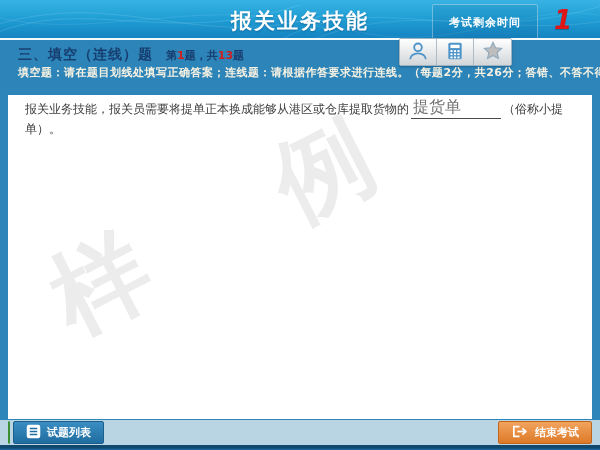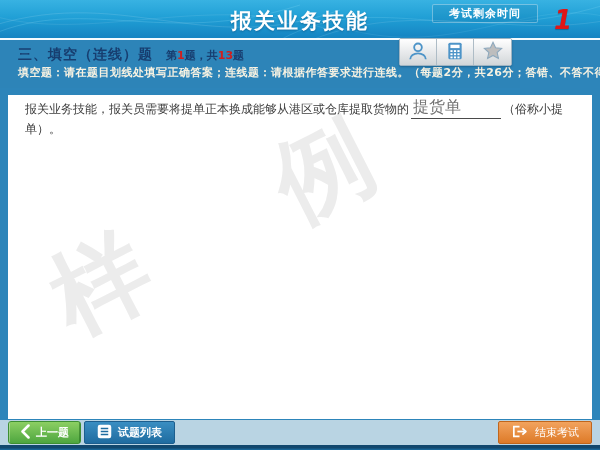--- a/index.html
+++ b/index.html
@@ -6,21 +6,21 @@
   body{width:600px;height:450px;overflow:hidden;font-family:"DejaVu Sans","Liberation Sans",sans-serif;}
   .app{position:relative;width:600px;height:450px;background:#2d85ba;}
 
   
   .header{position:absolute;left:0;top:0;width:600px;height:38px;
     background:linear-gradient(180deg,#38b2e2 0%,#21a0d6 45%,#1584c2 100%);overflow:hidden;}
   .swirls{position:absolute;left:0;top:0;width:600px;height:38px;opacity:.35;}
   .page-title{position:absolute;left:0;top:7px;width:600px;text-align:center;
     color:#fff;font-size:21px;font-weight:bold;letter-spacing:2px;text-shadow:0 1px 2px rgba(0,40,80,.35);}
   .timer-panel{position:absolute;right:62px;top:4px;width:100px;text-align:center;
-    border:1px solid rgba(255,255,255,.35);border-radius:2px;padding:1px 2px;background:rgba(10,80,130,.12);}
+    border:1px solid rgba(255,255,255,.35);border-radius:2px;padding:10px 2px;background:rgba(10,80,130,.12);}
   .timer-label{color:#fff;font-size:11px;font-weight:bold;letter-spacing:1px;}
   .timer-value{color:#b22a35;font-size:13px;font-weight:bold;letter-spacing:2px;}
   .timer-badge{position:absolute;right:28px;top:5px;color:#e01616;font-size:26px;font-weight:bold;
     font-style:italic;text-shadow:0 1px 1px rgba(0,0,0,.25);}
 
   .sep{position:absolute;left:0;top:38px;width:600px;height:2px;background:#f4fbff;}
 
   
   .question-bar{position:absolute;left:0;top:40px;width:520px;height:48px;background:#2d84b8;text-decoration:underline;}
   .q-title-row{position:absolute;left:18px;top:4px;height:20px;white-space:nowrap;}
@@ -52,21 +52,21 @@
   .nav-group{display:flex;border-radius:3px;overflow:hidden;border:1px solid #3d8f33;
     background:linear-gradient(180deg,#8ccf63,#4ea63f);}
   .nav-btn{display:flex;align-items:center;gap:4px;padding:0 10px;background:transparent;border:none;
     color:#fff;font-size:11px;font-weight:bold;cursor:pointer;}
   .nav-btn.prev{border-right:1px solid rgba(35,110,30,.55);box-shadow:1px 0 0 rgba(255,255,255,.35) inset;}
   .list-btn{display:flex;align-items:center;gap:6px;margin-left:3px;padding:8px 12px;border:1px solid #1c5e8e;
     border-radius:2px;background:linear-gradient(180deg,#3a8ec2,#1f6ca0);color:#fff;
     font-size:11px;font-weight:bold;cursor:pointer;}
   .end-btn{position:absolute;right:8px;top:1px;height:23px;display:flex;align-items:center;gap:7px;
     padding:0 12px;border:1px solid #c0661c;border-radius:2px;
-    background:linear-gradient(180deg,#f2a35e,#dd7a28);color:#fff;font-size:11px;font-weight:normal;cursor:pointer;}
+    background:linear-gradient(180deg,#f2a35e,#dd7a28);color:#fff;font-size:11px;font-weight:bold;cursor:pointer;}
   .bottom-strip{position:absolute;left:0;top:445px;width:600px;height:5px;
     background:linear-gradient(180deg,#11486e 0%,#11486e 55%,#1d6fa2 100%);}
 </style>
 </head>
 <body>
 
 <div class="app">
 
   <header class="header">
     <svg class="swirls" viewBox="0 0 600 38" preserveAspectRatio="none">
@@ -133,28 +133,20 @@
   <main class="content-frame">
     <div class="paper">
       <div class="watermark">样 例</div>
       <p class="question"><span>报关业务技能，报关员需要将提单正本换成能够从港区或仓库提取货物的</span><span class="blank"><span class="answer">提货单</span></span><span>（俗称小提单）。</span></p>
     </div>
   </main>
 
   <footer class="footer">
     <div class="footer-inner">
       <div class="nav-group">
-        <button class="nav-btn prev">
-          <span>
-            <svg width="13" height="15" viewBox="0 0 16 20">
-                <path d="M12 2 L4 10 L12 18" fill="none" stroke="#fff" stroke-width="3.4" stroke-linecap="round" stroke-linejoin="round"></path>
-              </svg>
-          </span>
-          <span>上一题</span>
-        </button>
       </div>
       <button class="list-btn">
         <span>
           <svg width="15" height="15" viewBox="0 0 20 20">
             <rect x="1" y="1" width="18" height="18" rx="3" fill="#fff"></rect>
             <line x1="5" y1="6" x2="15" y2="6" stroke="#1f6ca0" stroke-width="2"></line>
             <line x1="5" y1="10" x2="15" y2="10" stroke="#1f6ca0" stroke-width="2"></line>
             <line x1="5" y1="14" x2="15" y2="14" stroke="#1f6ca0" stroke-width="2"></line>
           </svg>
         </span>

